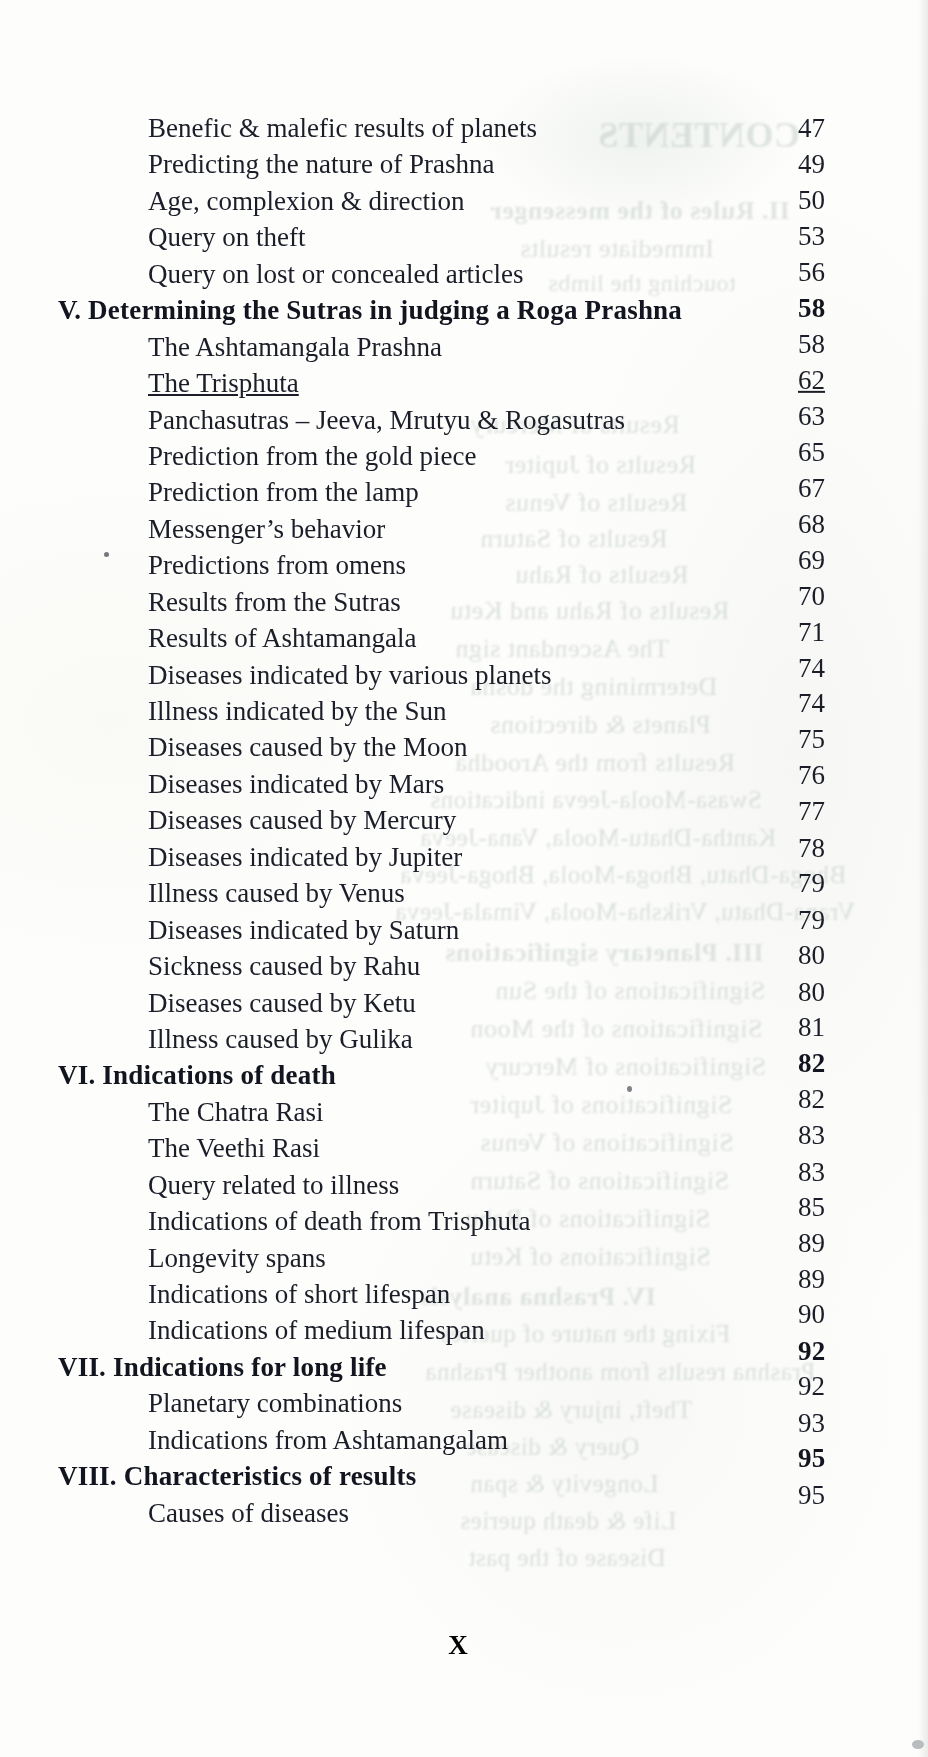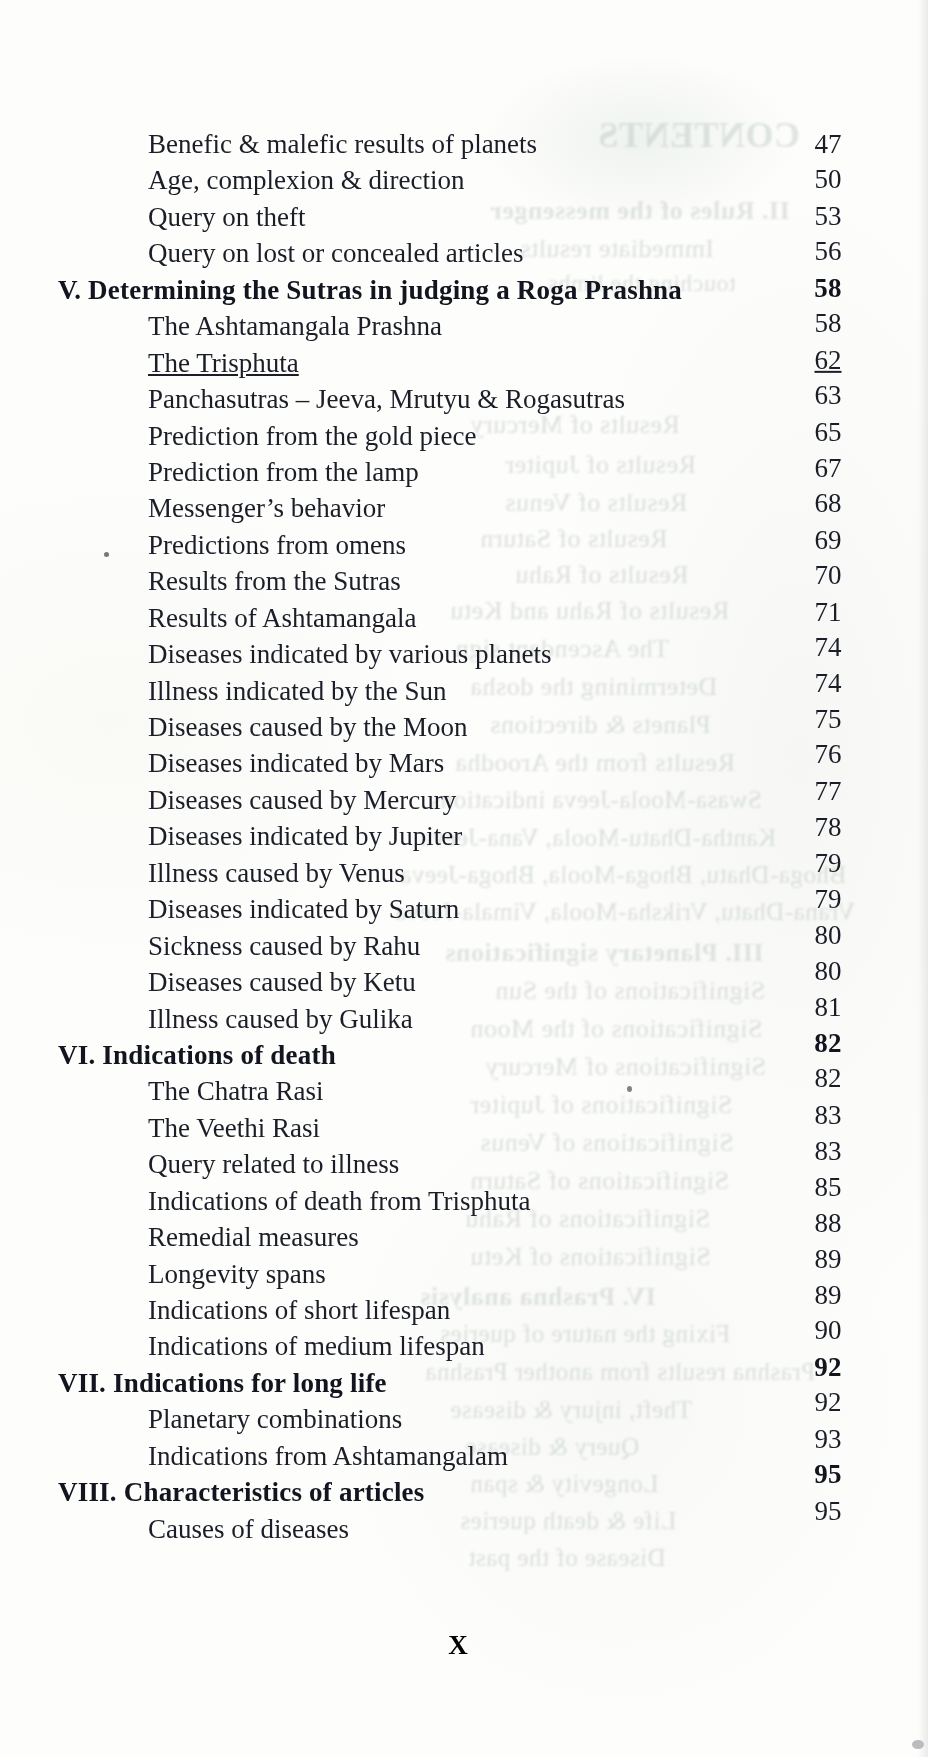--- a/index.html
+++ b/index.html
@@ -31,33 +31,33 @@
     position: absolute;
     transform: scaleX(-1);          
     filter: blur(1.3px);
     opacity: .48;
     white-space: nowrap;
     letter-spacing: .5px;
   }
   .ghost-line.bold { font-weight: bold; opacity: .42; }
 
   
-  .toc { position: absolute; left: 58px; top: 126px; width: 800px; }
+  .toc { position: absolute; left: 58px; top: 110px; width: 800px; }
   .toc-row {
     display: flex;
     align-items: baseline;
     height: 36.45px;
     font-size: 27px;
     line-height: 36.45px;
     white-space: nowrap;
   }
   .toc-row .title { flex: 1; overflow: hidden; }
   .toc-row.item .title { padding-left: 90px; }
   .toc-row.section { font-weight: bold; letter-spacing: .2px; }
-  .toc-row .pageno { width: 60px; text-align: center; }
+  .toc-row .pageno { width: 60px; text-align: left; }
 
   
   .folio {
     position: absolute; left: 58px; top: 1630px; width: 800px;
     text-align: center; font-size: 27px; font-weight: bold;
   }
 
   
   .speck { position: absolute; border-radius: 50%; }
 </style>
@@ -103,20 +103,24 @@
       <span class="ghost-line" style="left: 460px; top: 1507px; font-size: 25px; color: rgb(183, 195, 189);">Life &amp; death queries</span>
       <span class="ghost-line" style="left: 468px; top: 1544px; font-size: 25px; color: rgb(183, 195, 189);">Disease of the past</span>
     </div>
 
   <div class="toc">
       <div class="toc-row item" style="color: rgb(27, 30, 41);">
         <span class="title">Benefic &amp; malefic results of planets</span>
         <span class="pageno" style="transform: translateY(0px);">47</span>
       </div>
       <div class="toc-row item" style="color: rgb(27, 30, 41);">
+        <span class="title">Predicting the nature of Prashna</span>
+        <span class="pageno" style="transform: translateY(-0.45px);">49</span>
+      </div>
+      <div class="toc-row item" style="color: rgb(27, 30, 41);">
         <span class="title">Age, complexion &amp; direction</span>
         <span class="pageno" style="transform: translateY(-0.9px);">50</span>
       </div>
       <div class="toc-row item" style="color: rgb(27, 30, 41);">
         <span class="title">Query on theft</span>
         <span class="pageno" style="transform: translateY(-1.35px);">53</span>
       </div>
       <div class="toc-row item" style="color: rgb(27, 30, 41);">
         <span class="title">Query on lost or concealed articles</span>
         <span class="pageno" style="transform: translateY(-1.8px);">56</span>
@@ -219,24 +223,20 @@
       </div>
       <div class="toc-row item" style="color: rgb(27, 30, 41);">
         <span class="title">Query related to illness</span>
         <span class="pageno" style="transform: translateY(-13.5px);">83</span>
       </div>
       <div class="toc-row item" style="color: rgb(27, 30, 41); gap: 28px;">
         <span class="title">Indications of death from Trisphuta</span>
         <span class="pageno" style="transform: translateY(-13.95px);">85</span>
       </div>
       <div class="toc-row item" style="color: rgb(27, 30, 41);">
-        <span class="title">Remedial measures</span>
-        <span class="pageno" style="transform: translateY(-14.4px);">88</span>
-      </div>
-      <div class="toc-row item" style="color: rgb(27, 30, 41);">
         <span class="title">Longevity spans</span>
         <span class="pageno" style="transform: translateY(-14.85px);">89</span>
       </div>
       <div class="toc-row item" style="color: rgb(27, 30, 41);">
         <span class="title">Indications of short lifespan</span>
         <span class="pageno" style="transform: translateY(-15.3px);">89</span>
       </div>
       <div class="toc-row item" style="color: rgb(27, 30, 41);">
         <span class="title">Indications of medium lifespan</span>
         <span class="pageno" style="transform: translateY(-15.75px);">90</span>
@@ -247,21 +247,21 @@
       </div>
       <div class="toc-row item" style="color: rgb(27, 30, 41);">
         <span class="title">Planetary combinations</span>
         <span class="pageno" style="transform: translateY(-16.65px);">92</span>
       </div>
       <div class="toc-row item" style="color: rgb(27, 30, 41);">
         <span class="title">Indications from Ashtamangalam</span>
         <span class="pageno" style="transform: translateY(-17.1px);">93</span>
       </div>
       <div class="toc-row section" style="color: rgb(18, 21, 31);">
-        <span class="title">VIII. Characteristics of articles</span>
+        <span class="title">VIII. Characteristics of results</span>
         <span class="pageno" style="transform: translateY(-17.55px);">95</span>
       </div>
       <div class="toc-row item" style="color: rgb(27, 30, 41);">
         <span class="title">Causes of diseases</span>
         <span class="pageno" style="transform: translateY(-18px);">95</span>
       </div>
     </div>
 
   <div class="folio">X</div>
 

